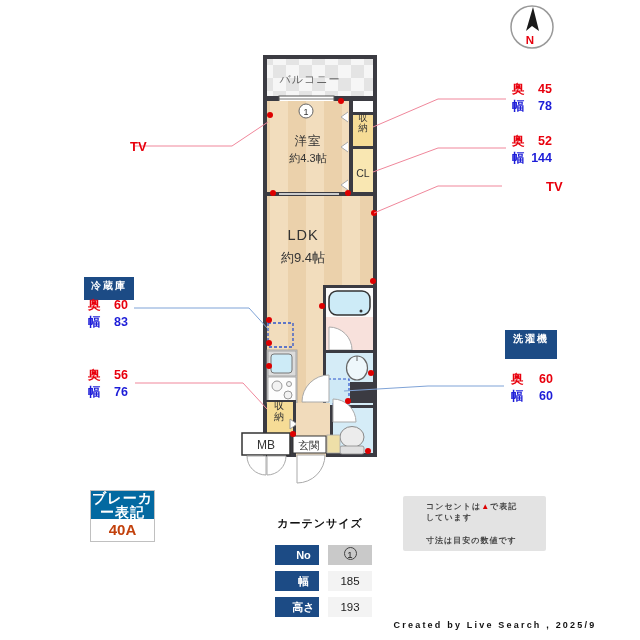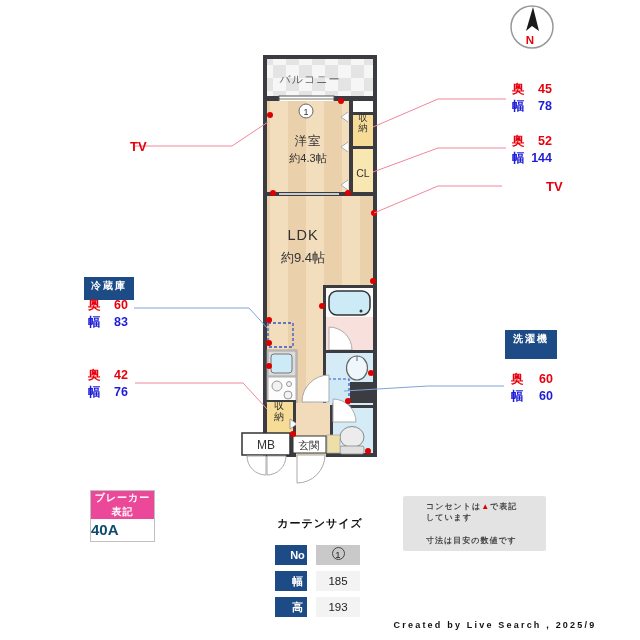--- a/index.html
+++ b/index.html
@@ -15,29 +15,29 @@
              font-size:12.5px; line-height:14px; }
   .dim-row.red { color:#e8000d; }
   .dim-row.blue { color:#1d1dd8; }
   .tv-label { color:#e8000d; font-weight:bold; font-size:13px;margin-left:32px; }
 
   .badge { background:#1c4b85; color:#ffffff; font-size:10px; font-weight:bold;
            letter-spacing:2px; text-align:center; line-height:17px; }
 
   
   .breaker { width:65px; border:1px solid #c0c0c0; }
-  .breaker-head { background:#ec4899; color:#fff; font-size:10px; letter-spacing:1px;
+  .breaker-head { background:#0369a1; color:#fff; font-size:14px; letter-spacing:1px;
                   text-align:center; line-height:14px; font-weight:bold; }
-  .breaker-val { background:#fff; color:#0c4a6e; font-size:15px; font-weight:bold;
-                 text-align:left; line-height:22px; }
+  .breaker-val { background:#fff; color:#c2410c; font-size:15px; font-weight:bold;
+                 text-align:center; line-height:22px; }
 
   
   .curtain-title { font-size:11px; color:#111; text-align:center; font-weight:bold; letter-spacing:1px; }
   .ct-row { display:flex; gap:9px; margin-bottom:6px; }
-  .ct-head { width:32px; height:20px; background:#1c4b85; color:#fff; font-size:11px;
+  .ct-head { width:44px; height:20px; background:#1c4b85; color:#fff; font-size:11px;
              font-weight:bold; text-align:center; line-height:20px;padding-left:13px; }
   .ct-val { width:44px; height:20px; background:#f3f3f3; color:#222; font-size:11.5px;
             text-align:center; line-height:20px; }
   .ct-val.gray { background:#c9c9c9; }
   .circled { display:inline-block; width:13px; height:13px; border:1px solid #444;
              border-radius:50%; font-size:9.5px; line-height:13px; text-align:center;
              vertical-align:1px; }
 
   
   .notice { width:143px; background:#e3e3e3; border-radius:2px; padding:5px 23px;
@@ -239,21 +239,21 @@
     </div>
     <div class="dim-row blue">
       <span>幅</span>
       <span>83</span>
     </div>
   </div>
 
   <div class="abs dim-pair" style="left:88px; top:368px; width:40px;">
     <div class="dim-row red">
       <span>奥</span>
-      <span>42</span>
+      <span>56</span>
     </div>
     <div class="dim-row blue">
       <span>幅</span>
       <span>76</span>
     </div>
   </div>
 
   <div class="abs badge" style="left:505px; top:330px; width:52px; height:29px;">洗濯機</div>
   <div class="abs dim-pair" style="left:511px; top:372px; width:42px;">
     <div class="dim-row red">

